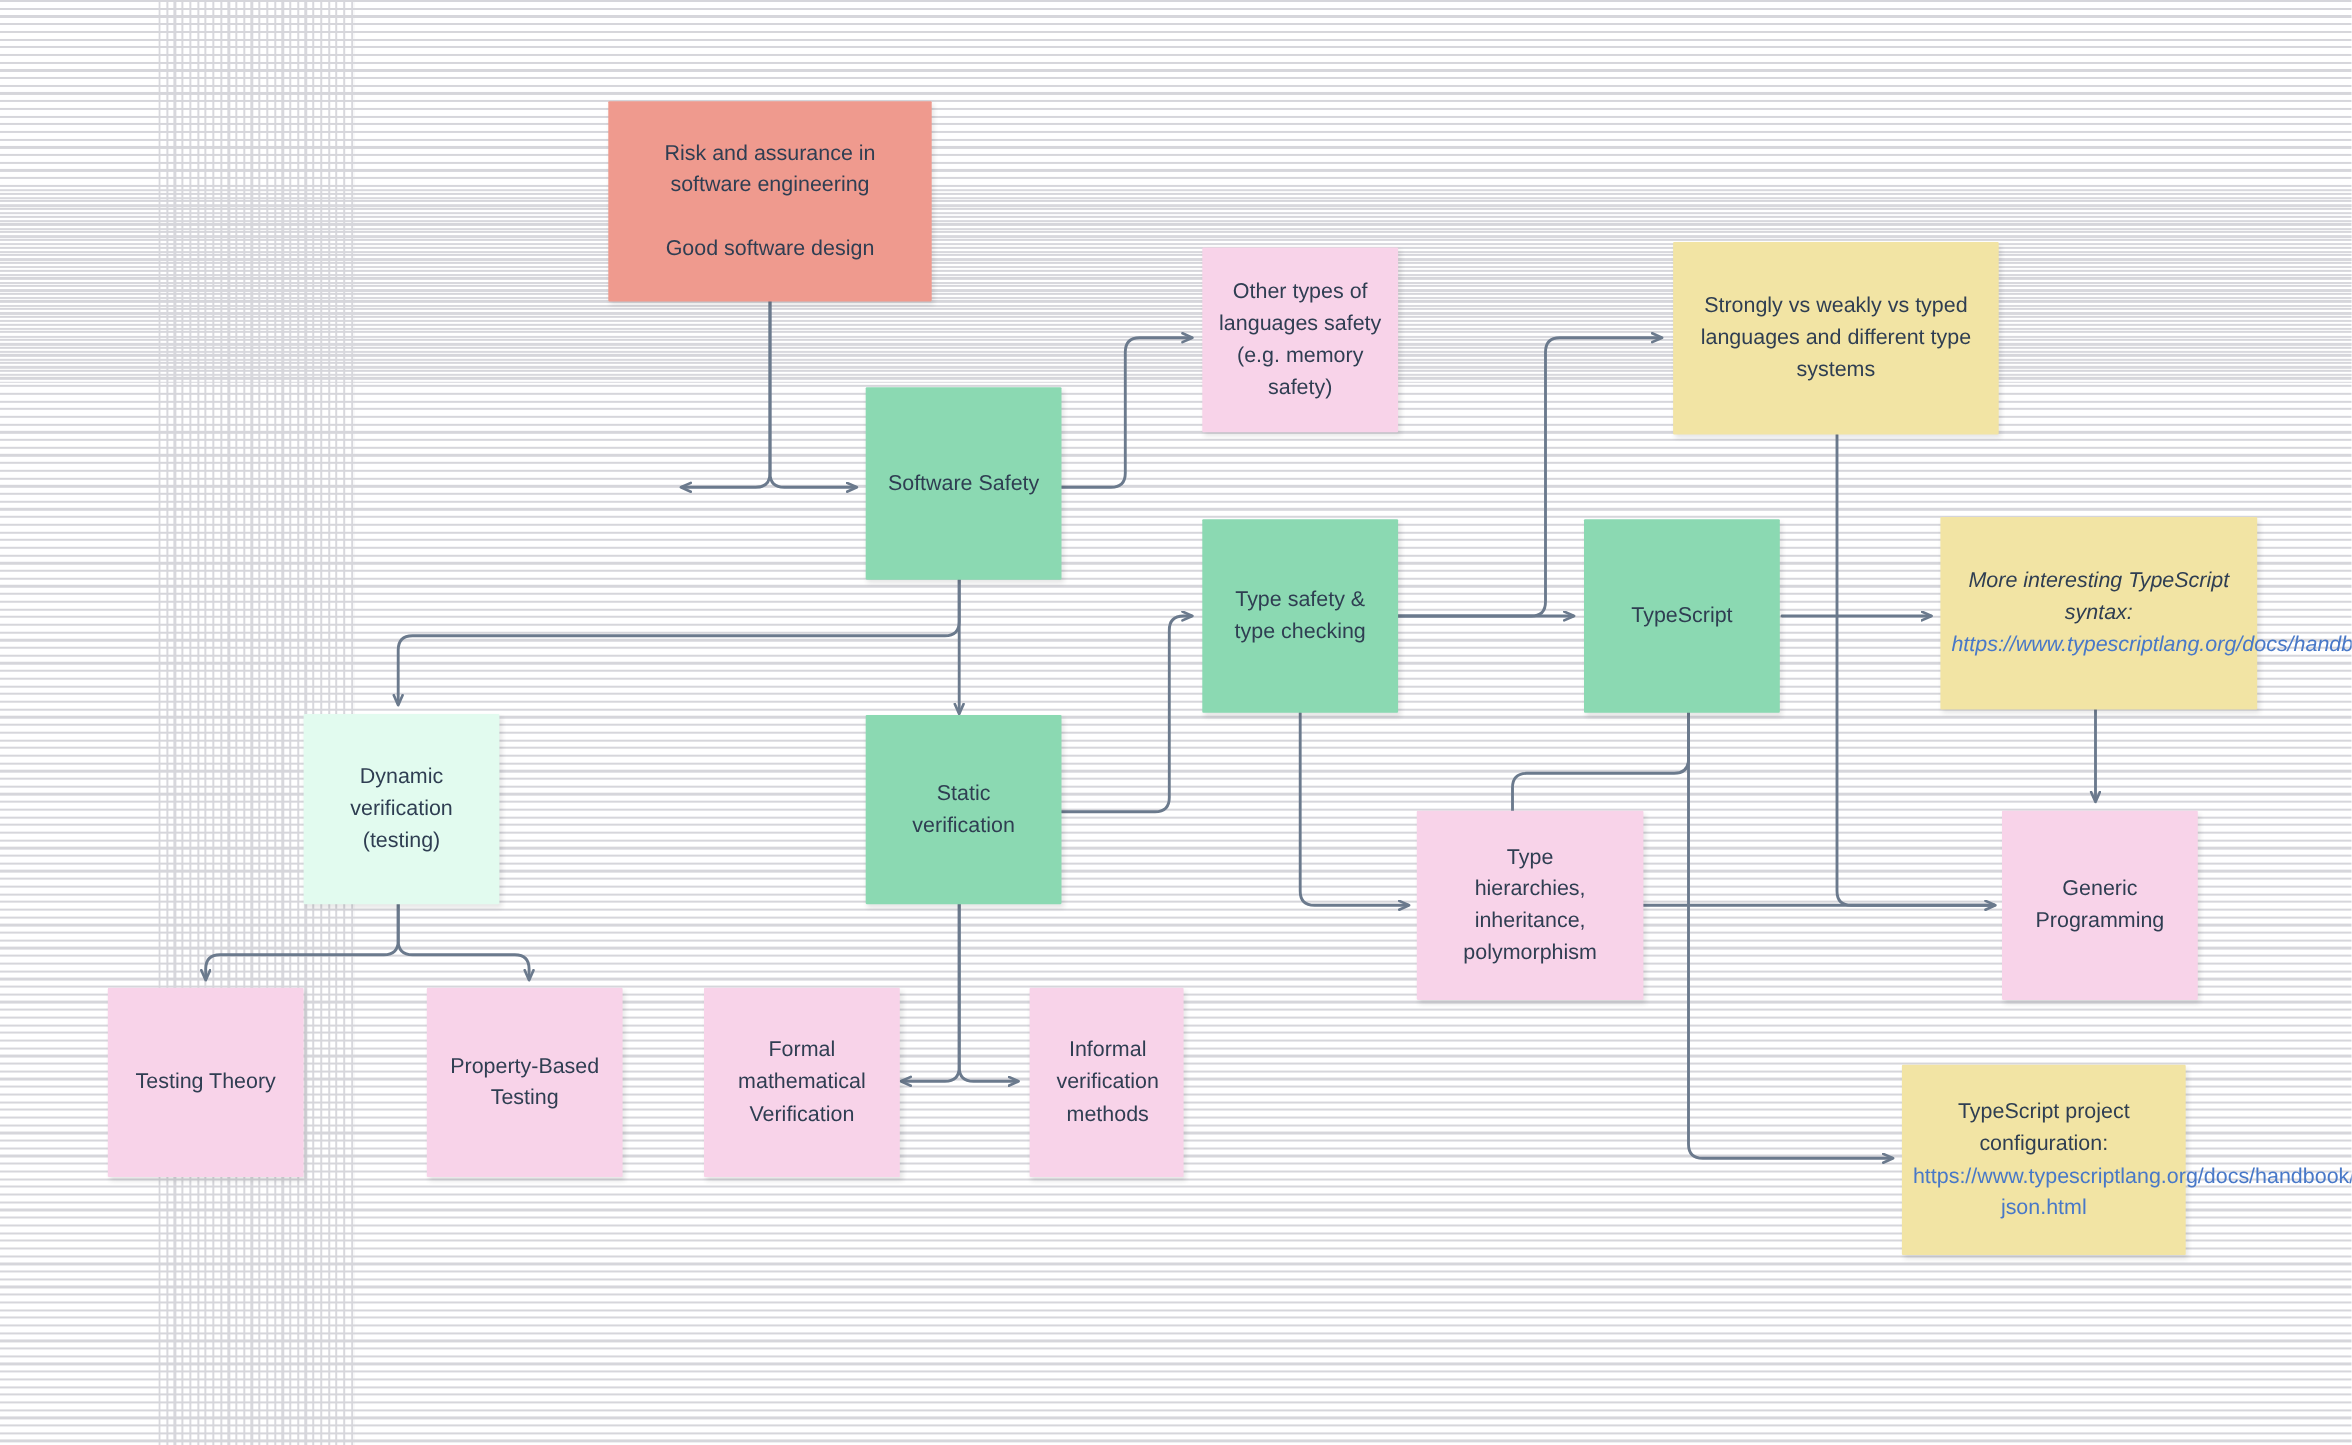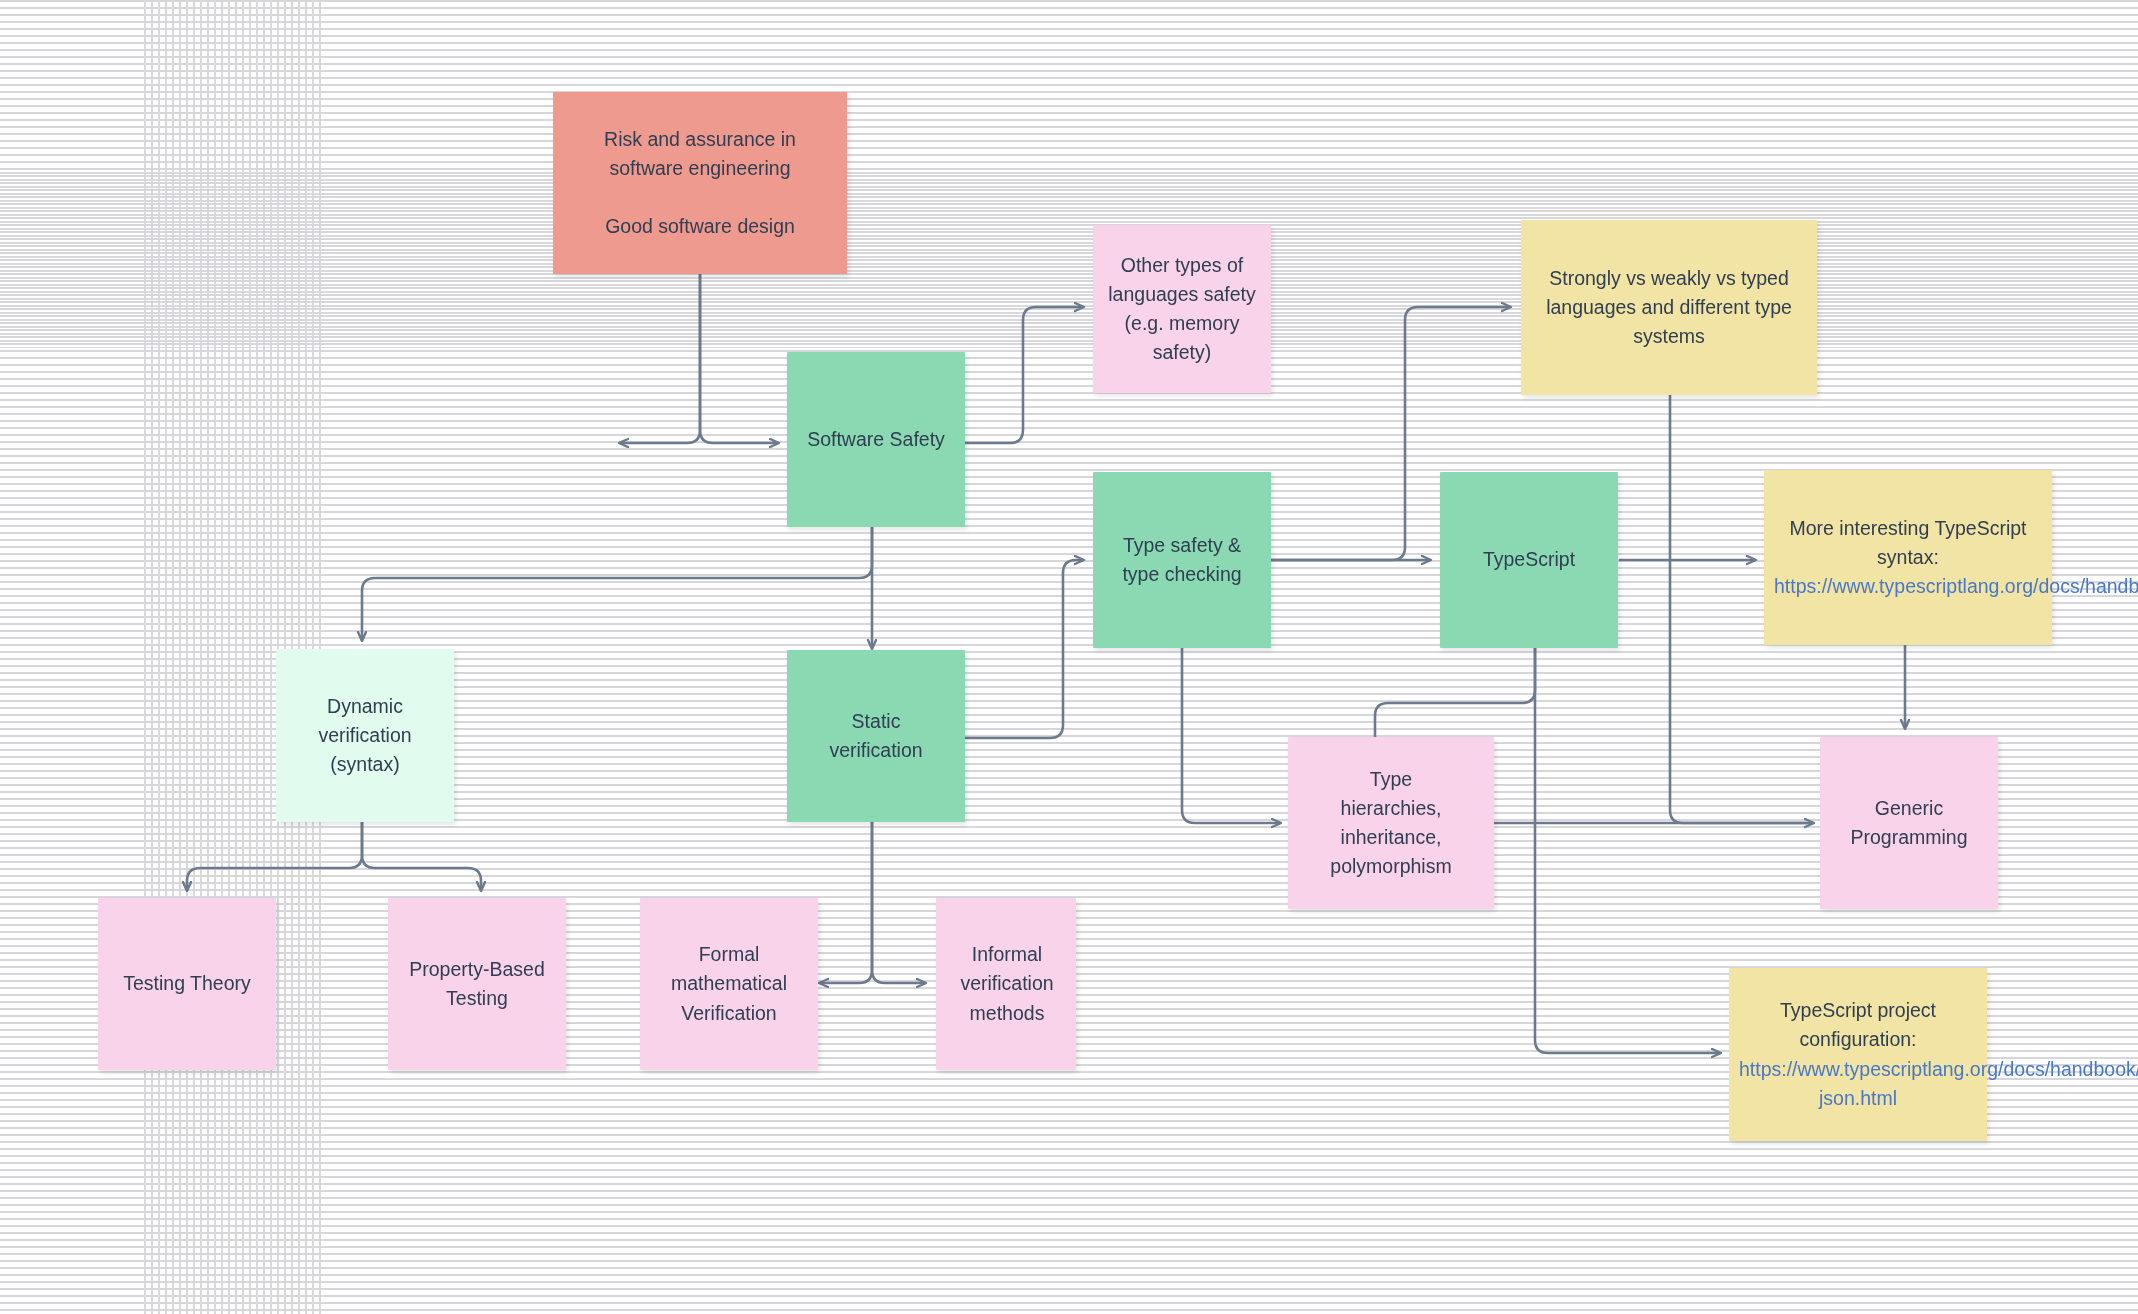--- a/index.html
+++ b/index.html
@@ -145,29 +145,29 @@
 
   <div class="node c-green" style="left:1093px; top:472px; width:178px; height:176px;">
     <span class="label">Type safety &amp;
 type checking</span>
   </div>
 
   <div class="node c-green" style="left:1440px; top:472px; width:178px; height:176px;">
     <span class="label">TypeScript</span>
   </div>
 
-  <div class="node c-yellow" style="left:1764px; top:470px; width:288px; height:175px;">
+  <div class="node c-yellow" style="left:1764px; top:470px; width:288px; height:175px;font-style:italic;">
     <span class="label"><span>More interesting TypeScript
 syntax:</span><br><span class="link">https://www.typescriptlang.org/docs/handbook/</span></span>
   </div>
 
   <div class="node c-mint" style="left:276px; top:649px; width:178px; height:173px;">
     <span class="label">Dynamic
 verification
-(syntax)</span>
+(testing)</span>
   </div>
 
   <div class="node c-green" style="left:787px; top:650px; width:178px; height:172px;">
     <span class="label">Static
 verification</span>
   </div>
 
   <div class="node c-pink" style="left:1288px; top:737px; width:206px; height:172px;">
     <span class="label">Type
 hierarchies,

